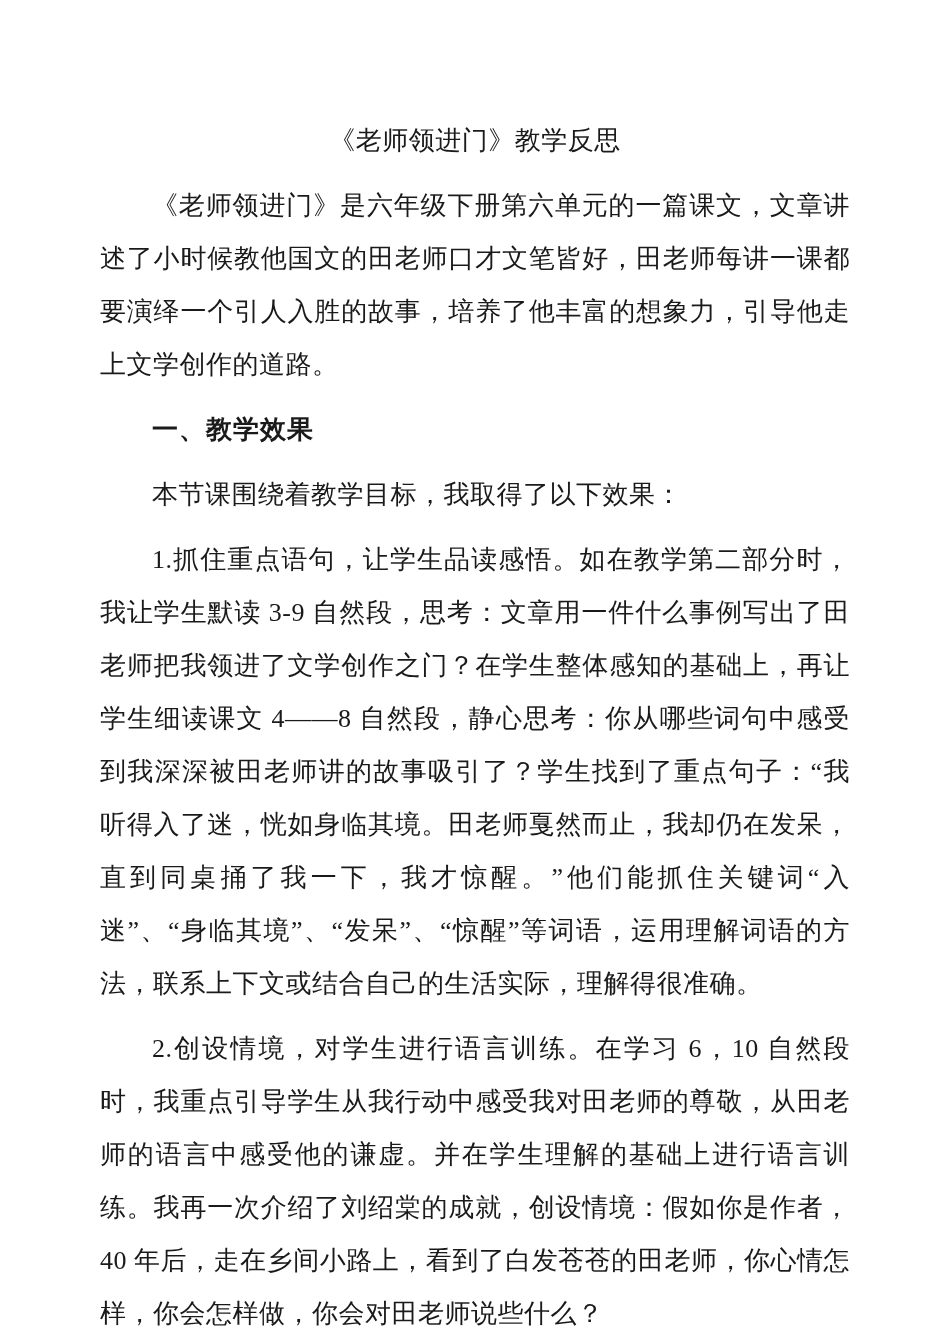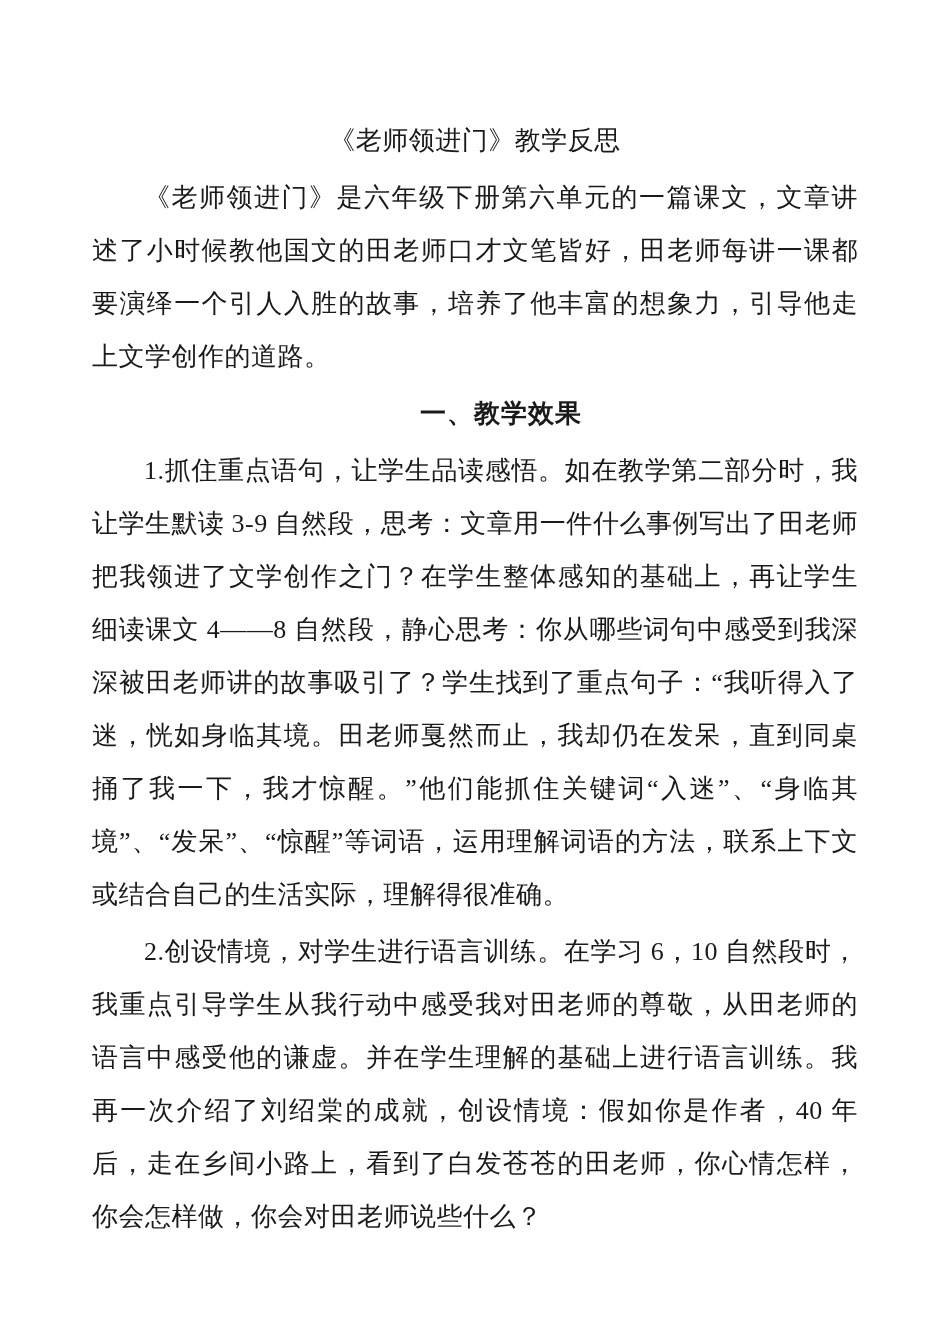--- a/index.html
+++ b/index.html
@@ -21,33 +21,34 @@
   }
   .doc-title {
     text-align: center;
     font-weight: normal;
     letter-spacing: 0.5px;
   }
   .para {
     text-indent: 2em;
     text-align: justify;
     letter-spacing: 0.5px;
-    margin: 4px;
+    margin: 12px;
   }
   .para.heading {
     font-weight: bold;
-    text-align: center;
+    text-align: left;
     font-family: Liberation Serif, serif;
     letter-spacing: 1px;
   }
 </style>
 </head>
 <body>
 
 <div class="page">
   <div class="doc-title">《老师领进门》教学反思</div>
   <div>
       <p class="para">《老师领进门》是六年级下册第六单元的一篇课文，文章讲述了小时候教他国文的田老师口才文笔皆好，田老师每讲一课都要演绎一个引人入胜的故事，培养了他丰富的想象力，引导他走上文学创作的道路。</p>
       <p class="para heading">一、教学效果</p>
+      <p class="para">本节课围绕着教学目标，我取得了以下效果：</p>
       <p class="para">1.抓住重点语句，让学生品读感悟。如在教学第二部分时，我让学生默读 3-9 自然段，思考：文章用一件什么事例写出了田老师把我领进了文学创作之门？在学生整体感知的基础上，再让学生细读课文 4——8 自然段，静心思考：你从哪些词句中感受到我深深被田老师讲的故事吸引了？学生找到了重点句子：“我听得入了迷，恍如身临其境。田老师戛然而止，我却仍在发呆，直到同桌捅了我一下，我才惊醒。”他们能抓住关键词“入迷”、“身临其境”、“发呆”、“惊醒”等词语，运用理解词语的方法，联系上下文或结合自己的生活实际，理解得很准确。</p>
       <p class="para">2.创设情境，对学生进行语言训练。在学习 6，10 自然段时，我重点引导学生从我行动中感受我对田老师的尊敬，从田老师的语言中感受他的谦虚。并在学生理解的基础上进行语言训练。我再一次介绍了刘绍棠的成就，创设情境：假如你是作者，40 年后，走在乡间小路上，看到了白发苍苍的田老师，你心情怎样，你会怎样做，你会对田老师说些什么？</p>
     </div>
 </div>
 
 </body></html>

